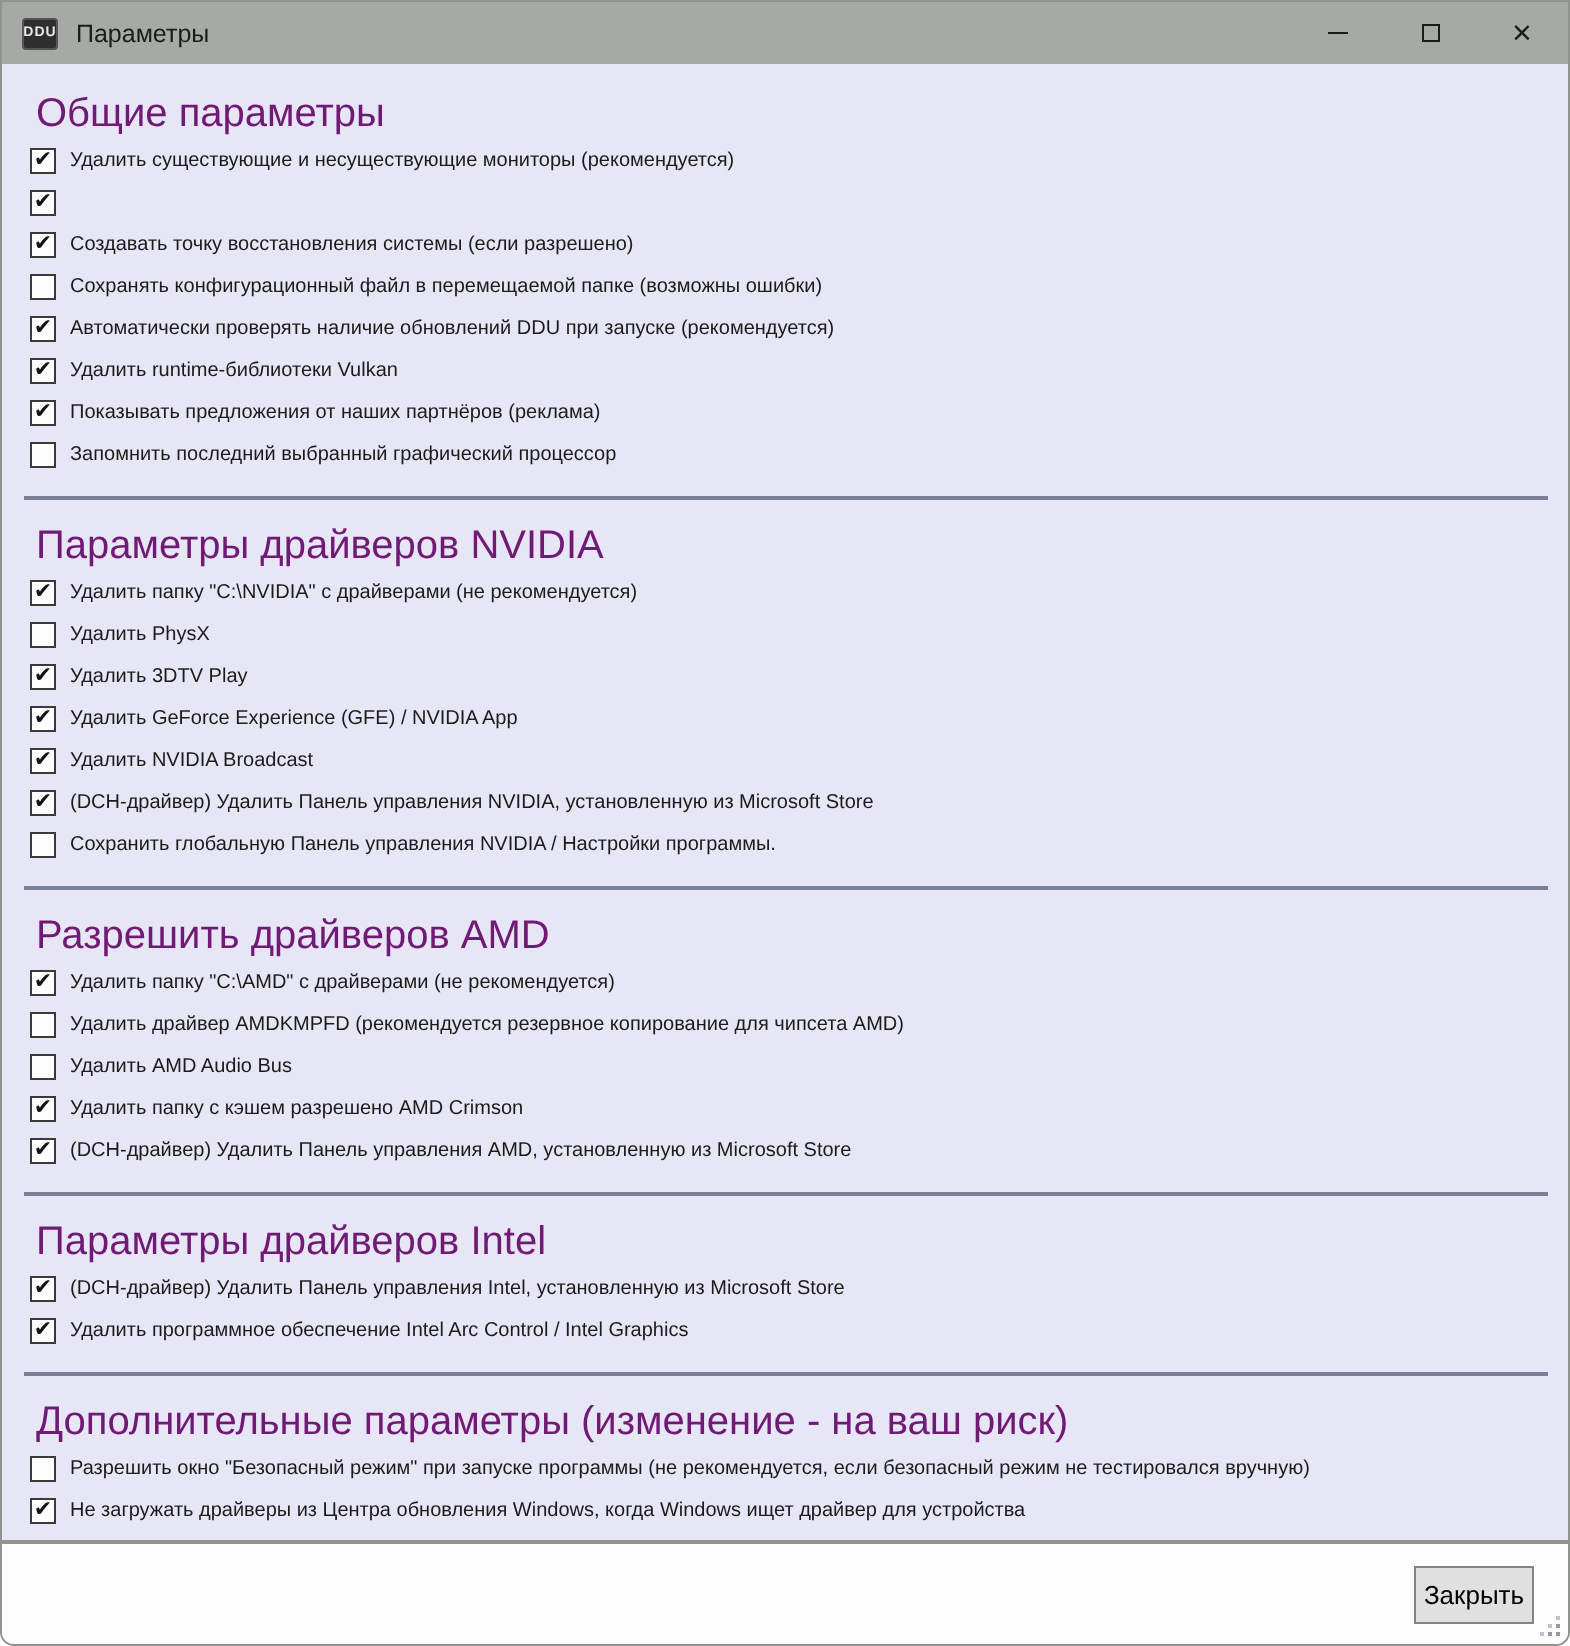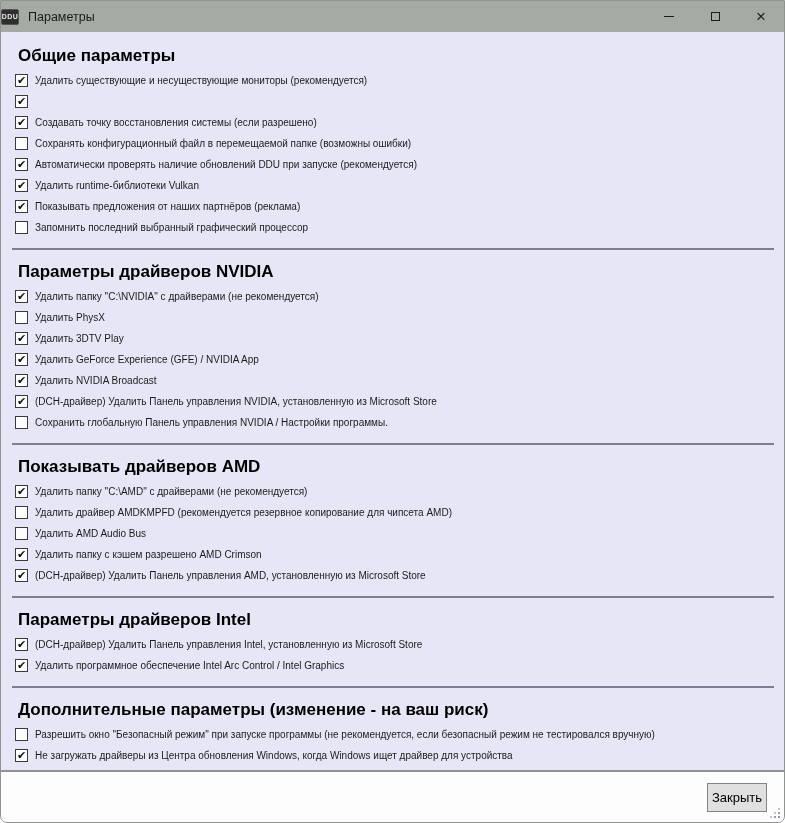--- a/index.html
+++ b/index.html
@@ -10,20 +10,21 @@
     border: 1px solid #8f948f;
     border-radius: 0 0 7px 7px;
     overflow: hidden;
     background: #e6e6f7;
   }
   
   .titlebar {
     height: 31px; flex: 0 0 31px;
     background: #a5aaa4;
     display: flex; align-items: center;
+    padding-left: 10px;
     user-select: none;
   }
   .app-icon {
     width: 18px; height: 16px;
     background: #2e2e2e;
     border: 1px solid #555;
     border-radius: 2px;
     color: #e8e8e8;
     font-size: 7px; font-weight: bold;
     display: flex; align-items: center; justify-content: center;
@@ -46,23 +47,23 @@
   
   .content {
     flex: 1 1 auto;
     background: #e6e6f7;
     padding-top: 14px;
     overflow: hidden;
   }
   .section-header {
     margin: 0 0 5px 17px;
     height: 19px;
-    font-size: 17px;
-    font-weight: bold;
-    color: #000000;
+    font-size: 20px;
+    font-weight: normal;
+    color: #701a75;
     white-space: nowrap;
   }
   .cb-row {
     height: 21px;
     padding-left: 14px;
     display: flex; align-items: center;
     white-space: nowrap;
     cursor: default;
   }
   .cb {
@@ -193,21 +194,21 @@
       </label>
       <label class="cb-row">
         <span class="cb">✔</span>
         <span class="cb-label">(DCH-драйвер) Удалить Панель управления NVIDIA, установленную из Microsoft Store</span>
       </label>
       <label class="cb-row">
         <span class="cb"></span>
         <span class="cb-label">Сохранить глобальную Панель управления NVIDIA / Настройки программы.</span>
       </label>
       <div class="divider"></div>
-      <div class="section-header">Показывать драйверов AMD</div>
+      <div class="section-header">Разрешить драйверов AMD</div>
       <label class="cb-row">
         <span class="cb">✔</span>
         <span class="cb-label">Удалить папку "C:\AMD" с драйверами (не рекомендуется)</span>
       </label>
       <label class="cb-row">
         <span class="cb"></span>
         <span class="cb-label">Удалить драйвер AMDKMPFD (рекомендуется резервное копирование для чипсета AMD)</span>
       </label>
       <label class="cb-row">
         <span class="cb"></span>

